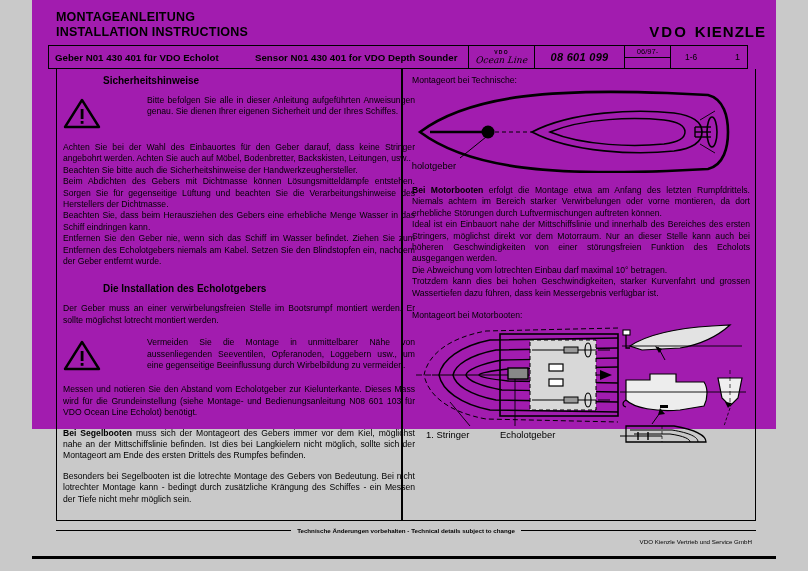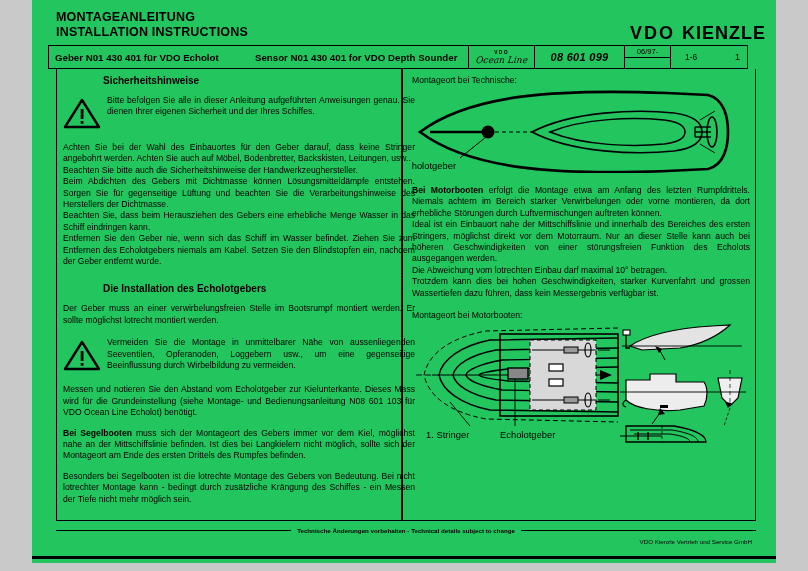--- a/index.html
+++ b/index.html
@@ -3,31 +3,31 @@
 <meta charset="utf-8">
 <style>
   html,body{margin:0;padding:0;}
   body{
     width:808px;height:571px;
     background:#c9c9c9;
     font-family:"Liberation Sans", sans-serif;
     overflow:hidden;
   }
   #page{
-    position:absolute;left:32px;top:0;width:744px;height:563px;
-    background:#22c55e;
+    position:absolute;left:32px;top:0;width:744px;height:429px;
+    background:#a21caf;
   }
   .doc-title{
     position:absolute;left:24px;top:10px;
     font-size:12.5px;font-weight:bold;letter-spacing:.2px;line-height:15px;
     color:#000;
   }
   .brand{
     position:absolute;right:10px;top:23px;
-    font-size:18px;font-weight:bold;letter-spacing:1px;color:#000;
+    font-size:15px;font-weight:bold;letter-spacing:1px;color:#000;
   }
   .brand .vdo{letter-spacing:2px;}
   .brand .kz{margin-left:7px;}
 
   
   .hdr{
     position:absolute;left:16px;top:45px;width:700px;height:24px;
     border:1.6px solid #000;box-sizing:border-box;display:flex;
   }
   .hdr .cell{border-right:1.6px solid #000;box-sizing:border-box;
@@ -58,21 +58,21 @@
 
   .colL{position:absolute;left:31px;top:75px;width:352px;}
   .colR{position:absolute;left:380px;top:75px;width:338px;}
 
   h2.sec{font-size:10px;font-weight:bold;margin:0 0 9px 0;padding-left:40px;}
   p.body{
     font-size:8.6px;line-height:11.4px;margin:0 0 0 0;text-align:justify;
     color:#000;
   }
   p.gap{margin-top:9px;}
-  .warn{display:flex;align-items:flex-start;margin:2px 0 9px 0;}
+  .warn{display:flex;align-items:flex-start;margin:2px 0 9px 0;gap:40px;}
   .warn .tri{flex:0 0 44px;padding-top:2px;}
   .warn .wtxt{font-size:8.6px;line-height:11.4px;text-align:justify;}
   b{font-weight:bold;}
 
   .cap{font-size:8.6px;margin:0 0 2px 0;}
   .figwrap{position:relative;}
 
   
   .foot{
     position:absolute;left:24px;top:527px;width:700px;

